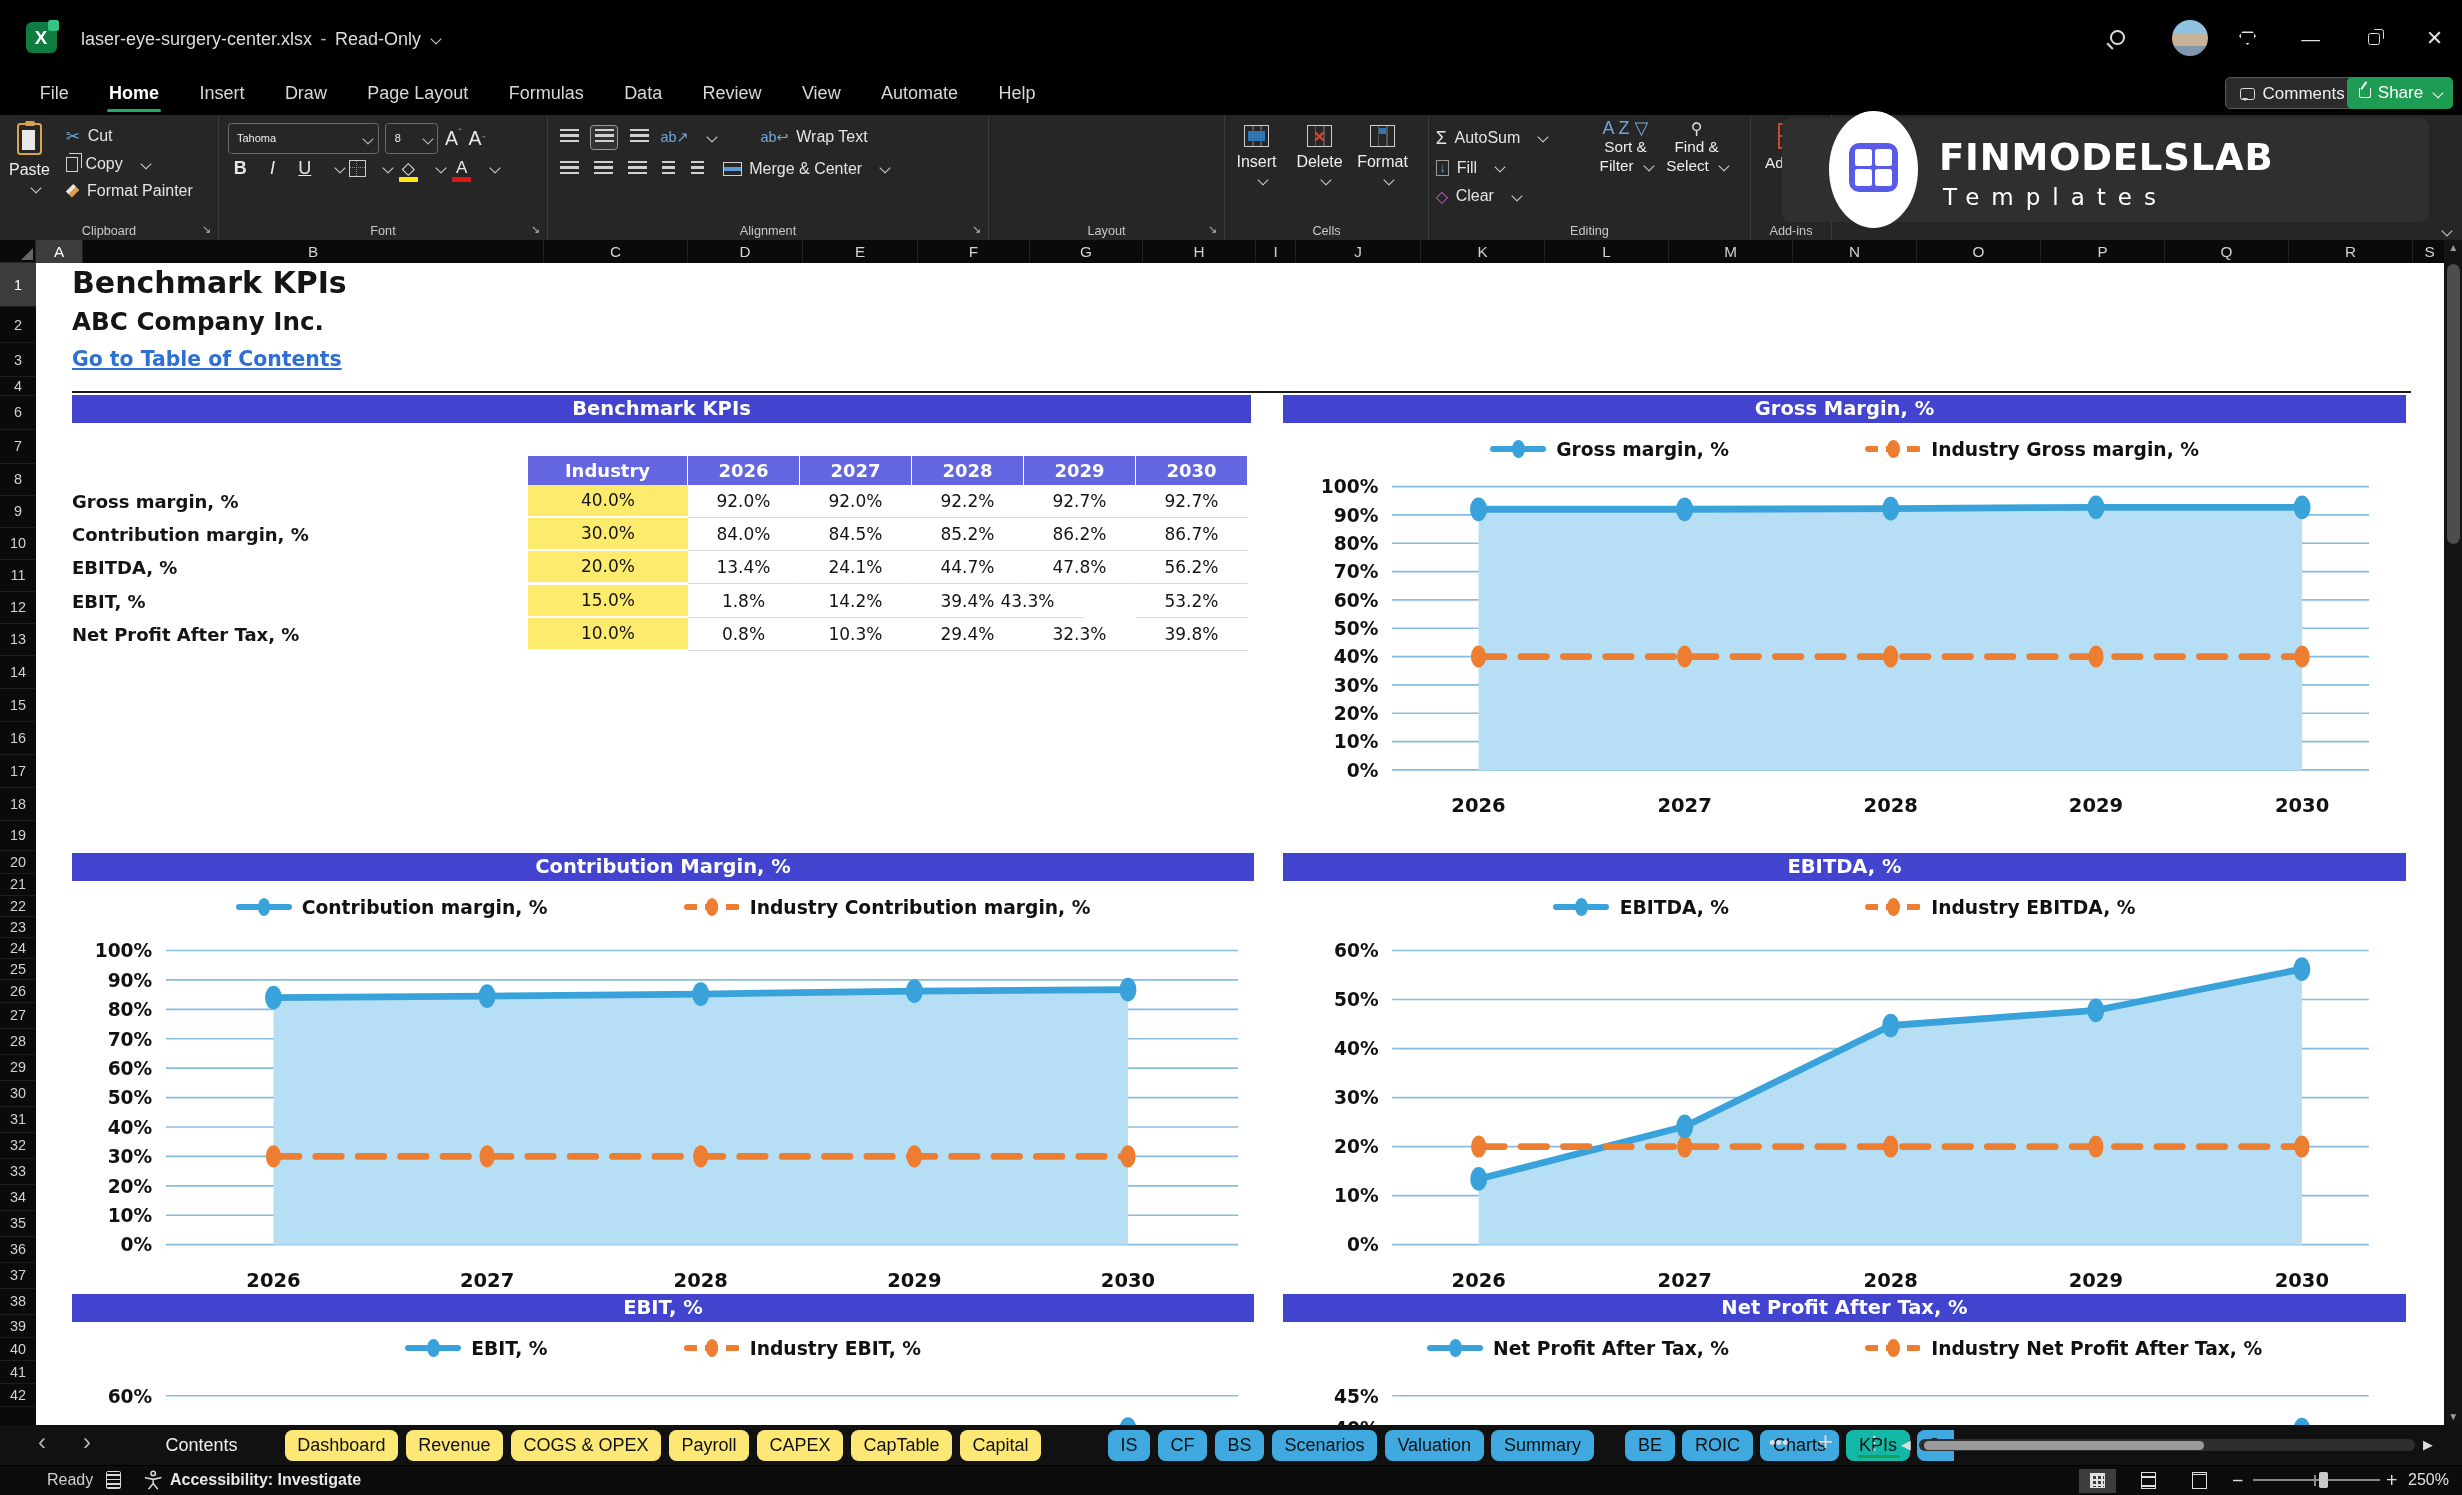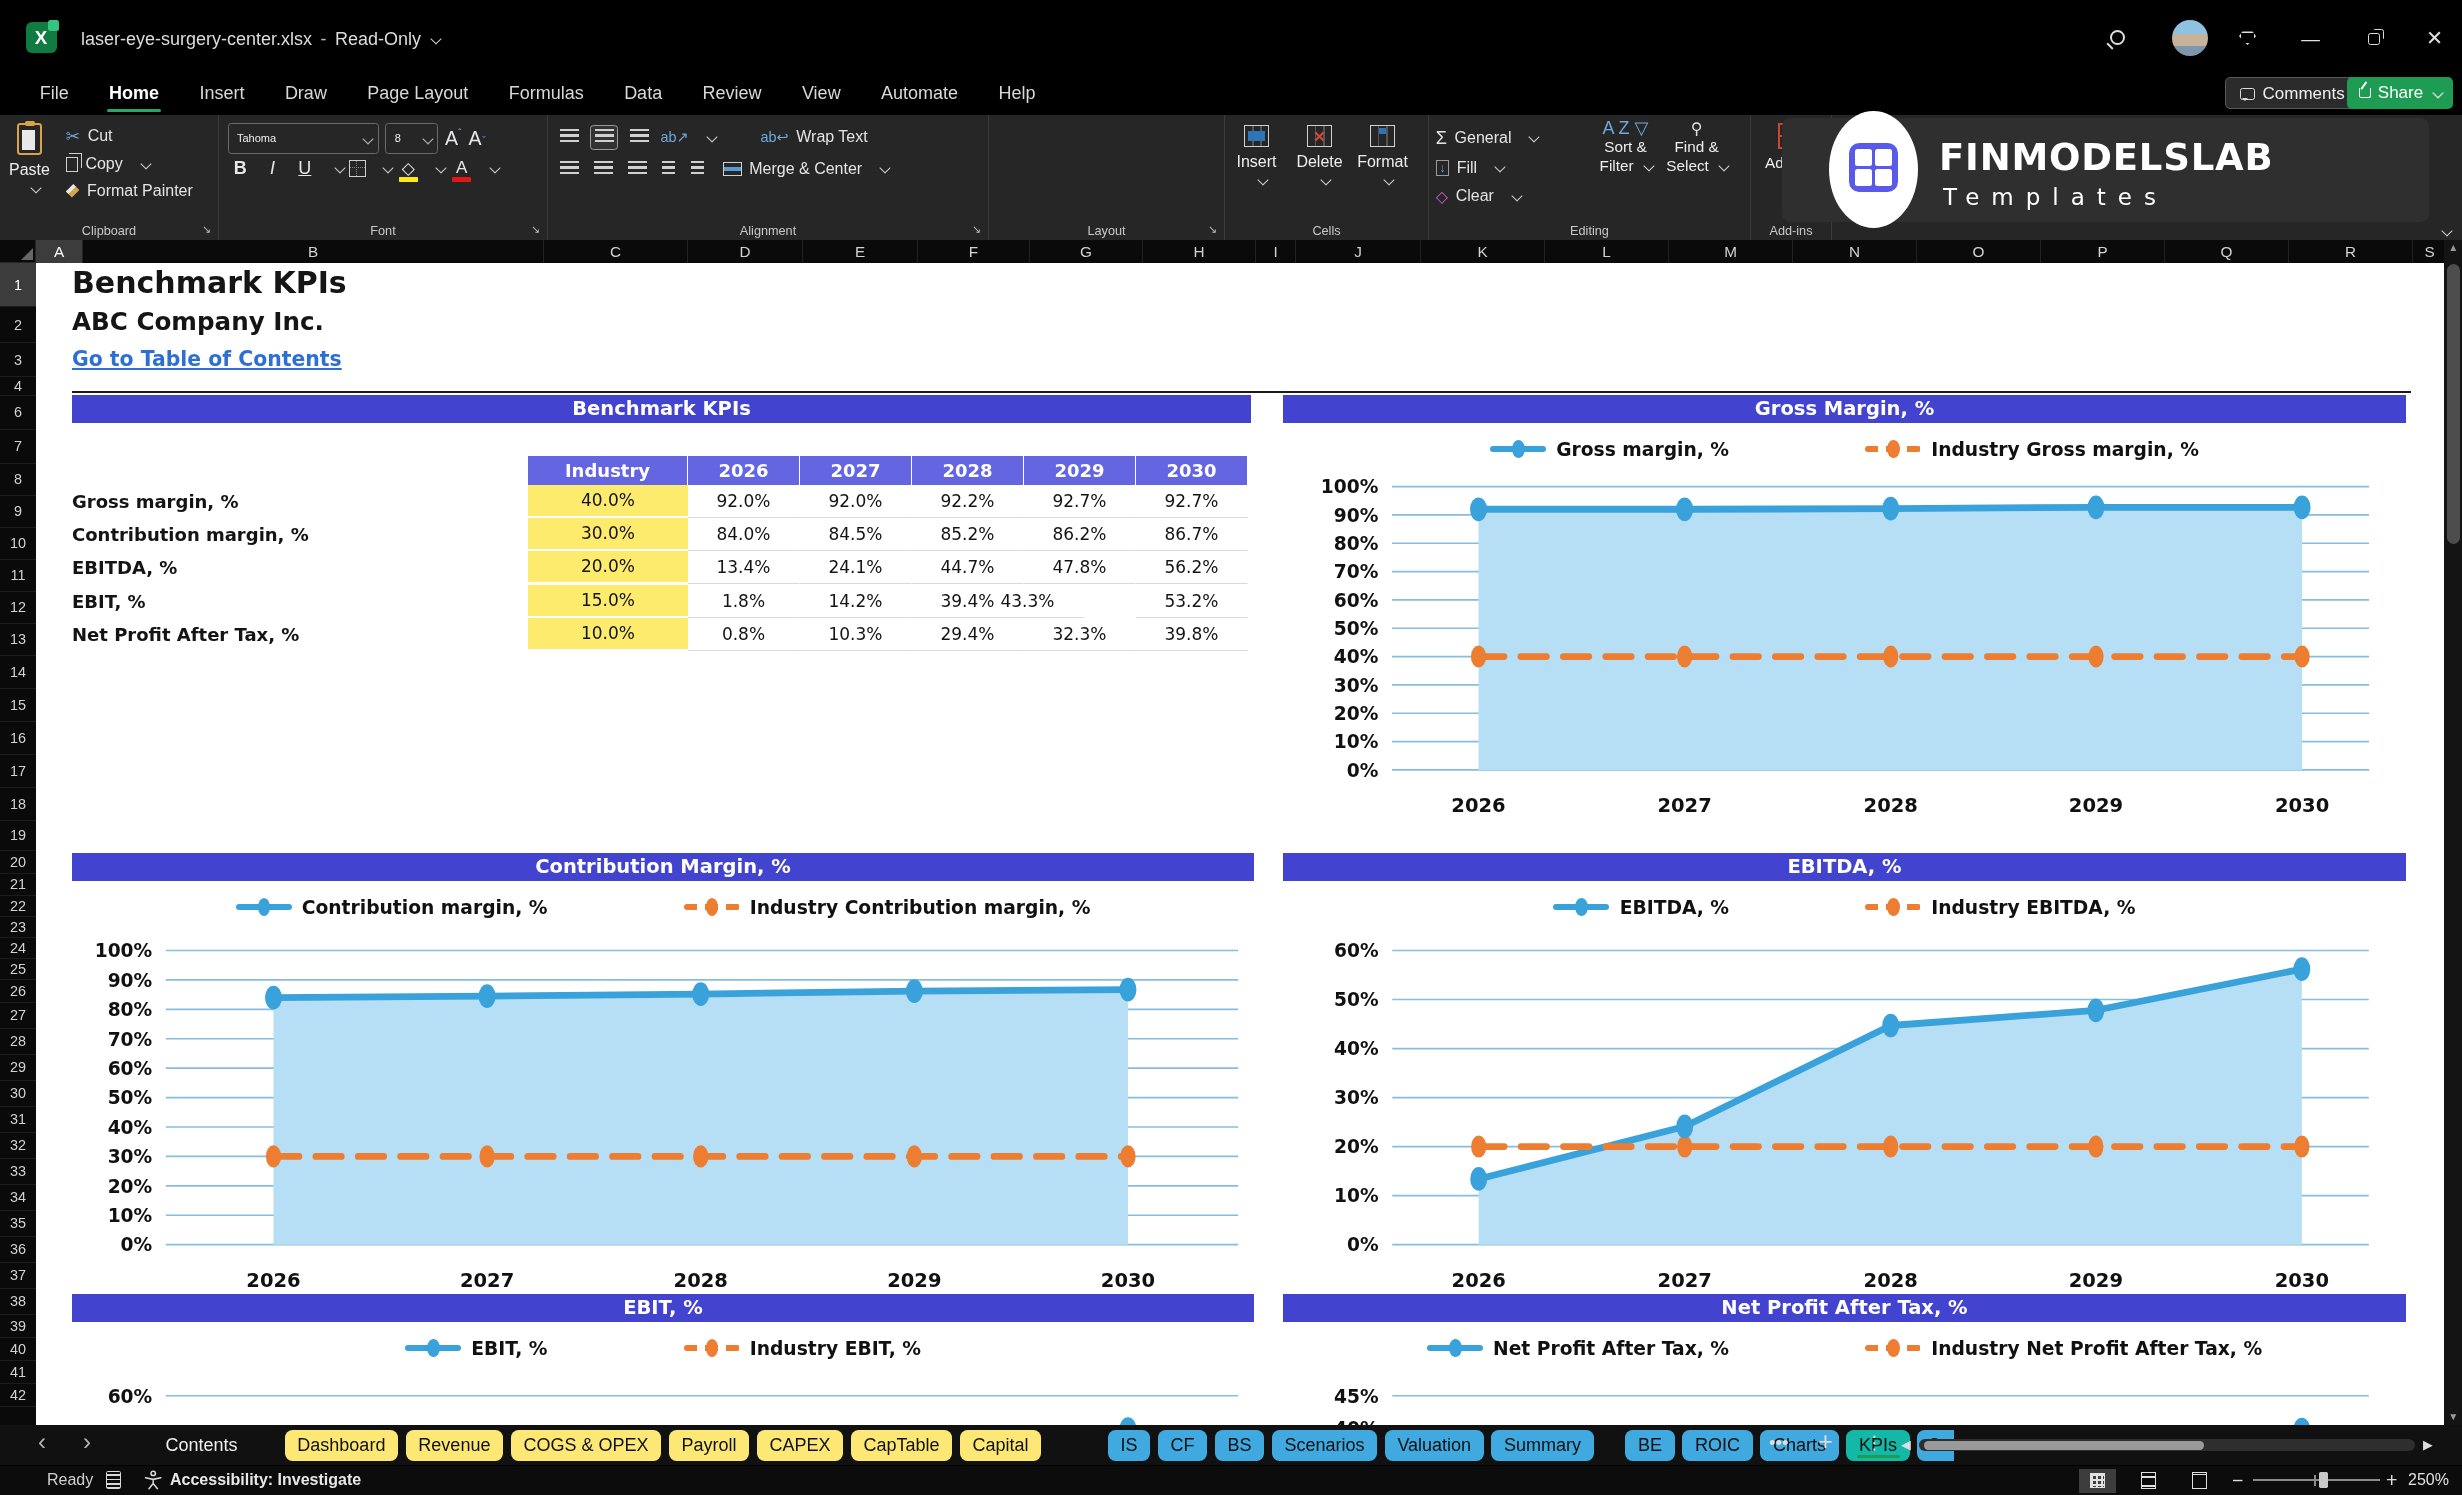--- a/index.html
+++ b/index.html
@@ -309,21 +309,21 @@
             </span><span>Format</span><br><span class="chv"></span></div>
       </div>
       <div class="rg-label"><span>Cells</span></div>
     </div>
 
     <div class="rg" style="width:322px">
       <div class="rg-body">
         <div class="editcol" style="width:161px">
           <div class="rbtn">
               <span style="font-size:18px">Σ</span>
-              <span>General</span>
+              <span>AutoSum</span>
               <span class="chv"></span>
             </div>
           <div class="rbtn">
               <span style="color:#5b9bd5;border:1.3px solid #9a9a9a;padding:0 2.5px;font-size:12.7px">↓</span>
               <span>Fill</span>
               <span class="chv"></span>
             </div>
           <div class="rbtn">
               <span style="color:#c65bc6;font-size:16px">◇</span>
               <span>Clear</span>

